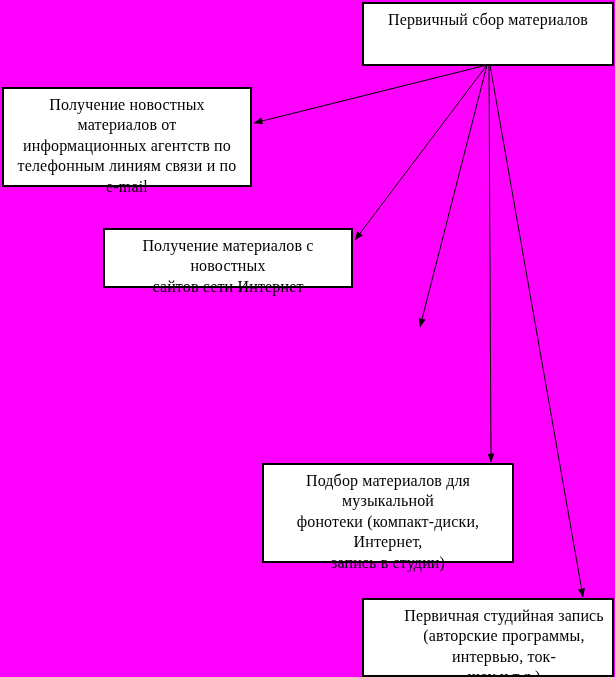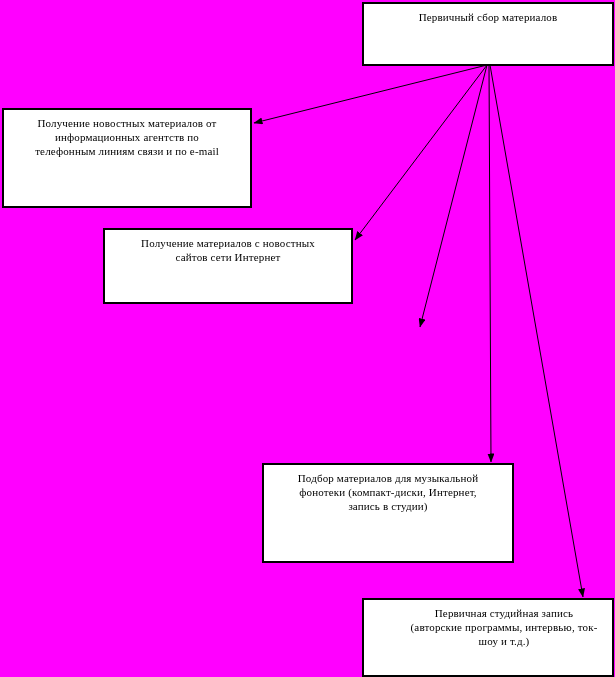--- a/index.html
+++ b/index.html
@@ -18,38 +18,38 @@
   .node {
     position: absolute;
     background: #ffffff;
     border: 2px solid #000000;
     box-sizing: border-box;
     z-index: 3;
   }
   .node-text {
     display: block;
     text-align: center;
-    font-size: 11px;
+    font-size: 16px;
     line-height: 1.28;
     color: #000000;
     padding: 6px 8px 0 8px;
     white-space: pre-line;
     letter-spacing: 0.15px;
   }
   #arrow-layer {
     position: absolute;
     left: 0; top: 0;
     width: 615px;
     height: 677px;
     z-index: 2;
   }
   
   #node-0 { left: 362px; top: 2px;   width: 252px; height: 64px; }
-  #node-1 { left: 2px;   top: 108px;  width: 250px; height: 100px; }
-  #node-2 { left: 103px; top: 228px; width: 250px; height: 76px; }
+  #node-1 { left: 2px;   top: 87px;  width: 250px; height: 100px; }
+  #node-2 { left: 103px; top: 228px; width: 250px; height: 60px; }
   #node-3 { left: 188px; top: 328px; width: 252px; height: 97px; }
   #node-4 { left: 262px; top: 463px; width: 252px; height: 100px; font-family: Liberation Serif, serif; }
   #node-5 { left: 362px; top: 598px; width: 252px; height: 79px; padding-left: 32px; }
 </style>
 </head>
 <body>
 
 <div id="canvas">
 
   <svg id="arrow-layer" viewBox="0 0 615 677" width="615" height="677" xmlns="http://www.w3.org/2000/svg">

